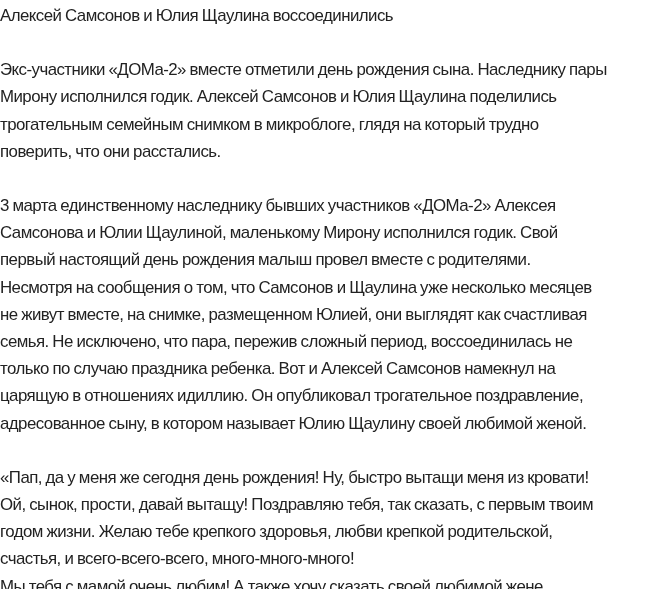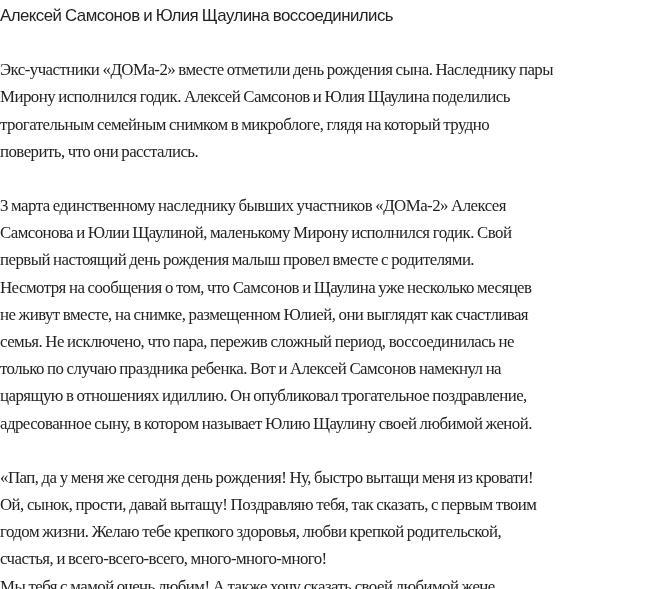--- a/index.html
+++ b/index.html
@@ -8,21 +8,21 @@
     padding: 2px 0 0 0;
     color:#222222;
     font-family: "Liberation Sans", sans-serif;
     font-size:17px;
     line-height:27.2px;
     letter-spacing:-0.55px;
     word-spacing:-0.5px;
   }
   .line { white-space:nowrap; display:block; transform-origin:left center; }
   .title { margin:0 0 27px 0; font-weight:normal; font-size:17px; }
-  .para { margin:0 0 27px 0;font-family:Liberation Serif, serif; }
+  .para { margin:0 0 27px 0; }
   .para.last { margin-bottom:0; }
 </style>
 </head>
 <body>
 
 <div class="article">
   <div class="title line" style="transform: scaleX(0.991045);">Алексей Самсонов и Юлия Щаулина воссоединились</div>
 
   <div class="para">
     <span class="line" style="transform: scaleX(0.991045);">Экс-участники «ДОМа-2» вместе отметили день рождения сына. Наследнику пары</span>

